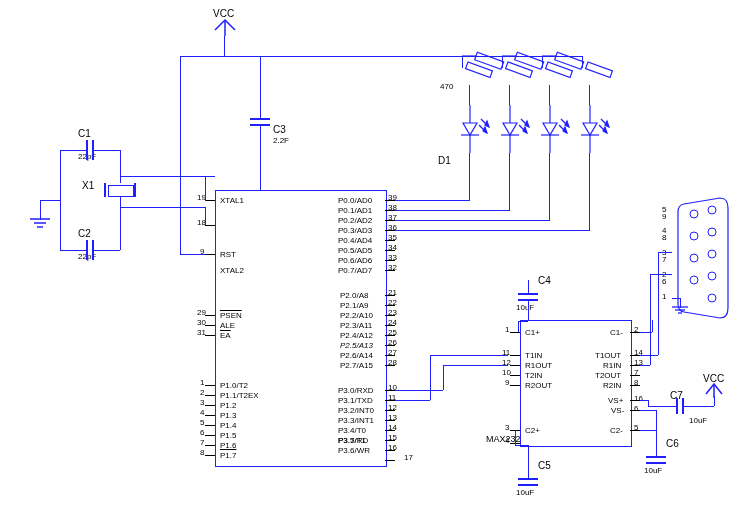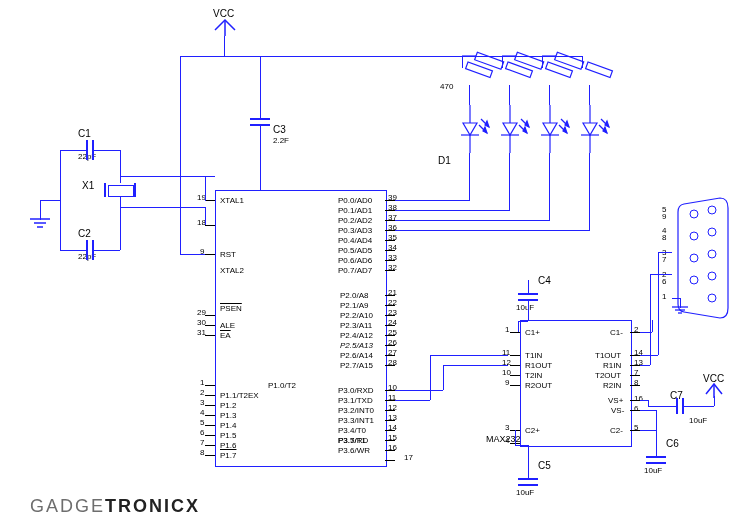--- a/index.html
+++ b/index.html
@@ -163,31 +163,31 @@
   <div class="txt tiny" style="left:220px;top:196px;">XTAL1</div>
   <div class="wire-blk" style="left:205px;top:225px;width:10px;height:1px;"></div>
   <div class="txt tiny" style="left:197px;top:218px;">18</div>
   <div class="txt tiny" style="left:220px;top:221px;margin-top:45px;">XTAL2</div>
   <div class="wire-blk" style="left:205px;top:254px;width:10px;height:1px;"></div>
   <div class="txt tiny" style="left:200px;top:247px;">9</div>
   <div class="txt tiny" style="left:220px;top:250px;">RST</div>
 
   <div class="wire-blk" style="left:205px;top:315px;width:10px;height:1px;"></div>
     <div class="txt tiny" style="left:197px;top:308px;">29</div>
-    <div class="txt tiny" style="left:220px;top:304px;text-decoration:overline">PSEN</div>
+    <div class="txt tiny" style="left:220px;top:311px;text-decoration:overline">PSEN</div>
   <div class="wire-blk" style="left:205px;top:325px;width:10px;height:1px;"></div>
     <div class="txt tiny" style="left:197px;top:318px;">30</div>
     <div class="txt tiny" style="left:220px;top:321px;">ALE</div>
   <div class="wire-blk" style="left:205px;top:335px;width:10px;height:1px;"></div>
     <div class="txt tiny" style="left:197px;top:328px;">31</div>
     <div class="txt tiny" style="left:220px;top:331px;text-decoration:overline">EA</div>
 
   <div class="wire-blk" style="left:205px;top:385px;width:10px;height:1px;"></div>
     <div class="txt tiny" style="left:200px;top:378px;">1</div>
-    <div class="txt tiny" style="left:220px;top:381px;margin-left:48px;">P1.0/T2</div>
+    <div class="txt tiny" style="left:220px;top:381px;">P1.0/T2</div>
   <div class="wire-blk" style="left:205px;top:395px;width:10px;height:1px;"></div>
     <div class="txt tiny" style="left:200px;top:388px;">2</div>
     <div class="txt tiny" style="left:220px;top:391px;">P1.1/T2EX</div>
   <div class="wire-blk" style="left:205px;top:405px;width:10px;height:1px;"></div>
     <div class="txt tiny" style="left:200px;top:398px;">3</div>
     <div class="txt tiny" style="left:220px;top:401px;">P1.2</div>
   <div class="wire-blk" style="left:205px;top:415px;width:10px;height:1px;"></div>
     <div class="txt tiny" style="left:200px;top:408px;">4</div>
     <div class="txt tiny" style="left:220px;top:411px;">P1.3</div>
   <div class="wire-blk" style="left:205px;top:425px;width:10px;height:1px;"></div>
@@ -417,16 +417,13 @@
   </svg>
 
   <div class="wire" style="left:640px;top:332px;width:12px;height:1px;"></div>
   <div class="wire" style="left:652px;top:320px;width:1px;height:12px;"></div>
 
   <div class="wire" style="left:205px;top:176px;width:1px;height:24px;"></div>
   <div class="wire" style="left:120px;top:176px;width:85px;height:1px;"></div>
   <div class="wire" style="left:205px;top:207px;width:1px;height:18px;"></div>
   <div class="wire" style="left:120px;top:207px;width:85px;height:1px;"></div>
 
-  <div class="brand">
-    <span>GADGE</span><b>TRONICX</b>
-  </div>
 </div>
 
 </body></html>

